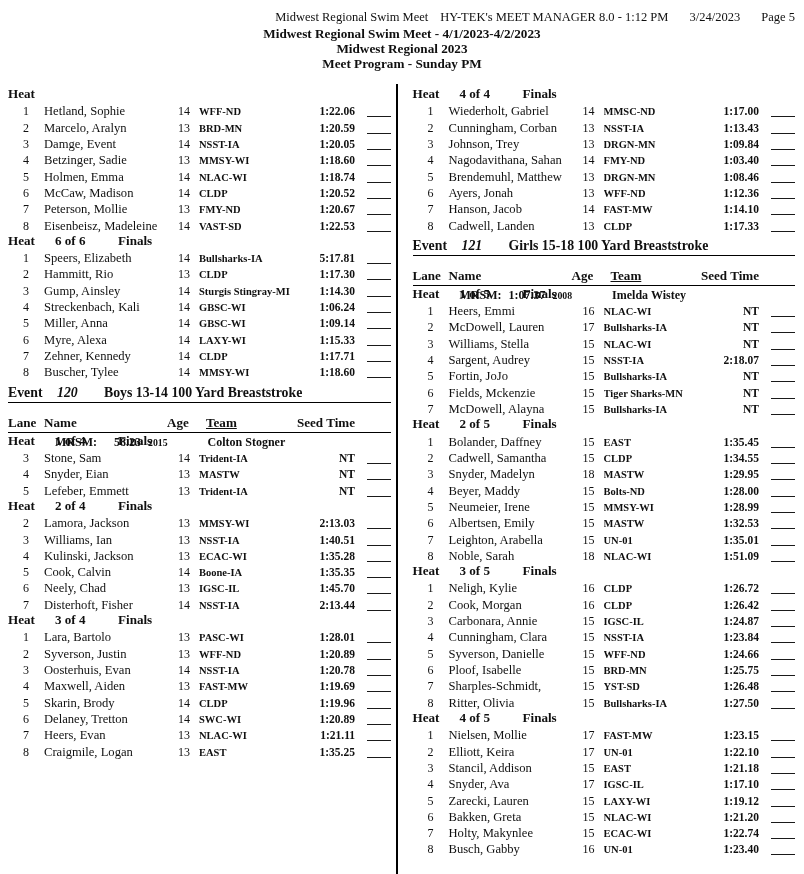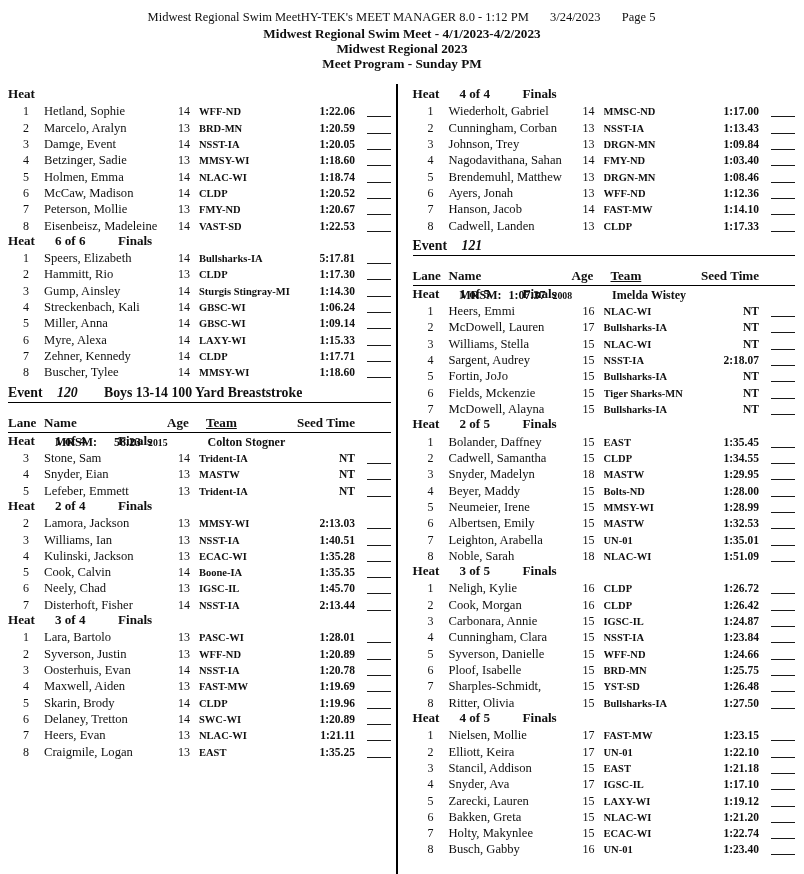--- a/index.html
+++ b/index.html
@@ -1,23 +1,23 @@
 <!DOCTYPE html>
 <html><head>
 <meta charset="utf-8">
 <style>
   html,body{margin:0;padding:0;background:#fff;}
   .page{position:relative;width:804px;height:874px;background:#ffffff;overflow:hidden;
         font-family:"Liberation Serif",serif;color:#101010;}
 
   
   .top-row{position:absolute;top:10px;left:8px;right:9px;display:flex;
-           justify-content:center;font-size:12.5px;line-height:14px;white-space:nowrap;}
+           justify-content:flex-end;font-size:12.5px;line-height:14px;white-space:nowrap;}
   .gen span{margin-left:18px;}
-  .gen span:first-child{margin-left:0;}
+  .gen span:first-child{margin-left:12px;}
   .center-head{position:absolute;top:27px;left:0;width:804px;text-align:center;
                font-weight:bold;font-size:13.2px;line-height:14.8px;}
 
   
   .cols{position:absolute;top:84px;left:0;bottom:0;width:804px;display:flex;}
   .col{box-sizing:border-box;}
   .col.left{width:396px;padding:2px 5px 0 8px;}
   .divider{width:1.5px;background:#000;flex:none;}
   .col.right{flex:1;padding:2px 9px 0 15px;}
 
@@ -466,20 +466,21 @@
             <span class="age">13</span>
             <span class="team">CLDP</span>
             <span class="seed">1:17.33</span>
             <span class="blank"></span>
           </div>
         </div>
         <div class="event-block">
           <div class="event-title-row">
             <span class="event-label">Event</span>
             <span class="event-num">121</span>
+            <span class="event-title">Girls 15-18 100 Yard Breaststroke</span>
           </div>
           <div class="record-row">
             <span class="record-label">MRSM:</span>
             <span class="record-time">1:07.37</span>
             <span class="record-year">2008</span>
             <span class="record-holder">Imelda Wistey</span>
           </div>
           <div class="cols-row">
             <span class="c-lane">Lane</span>
             <span class="c-name">Name</span>

